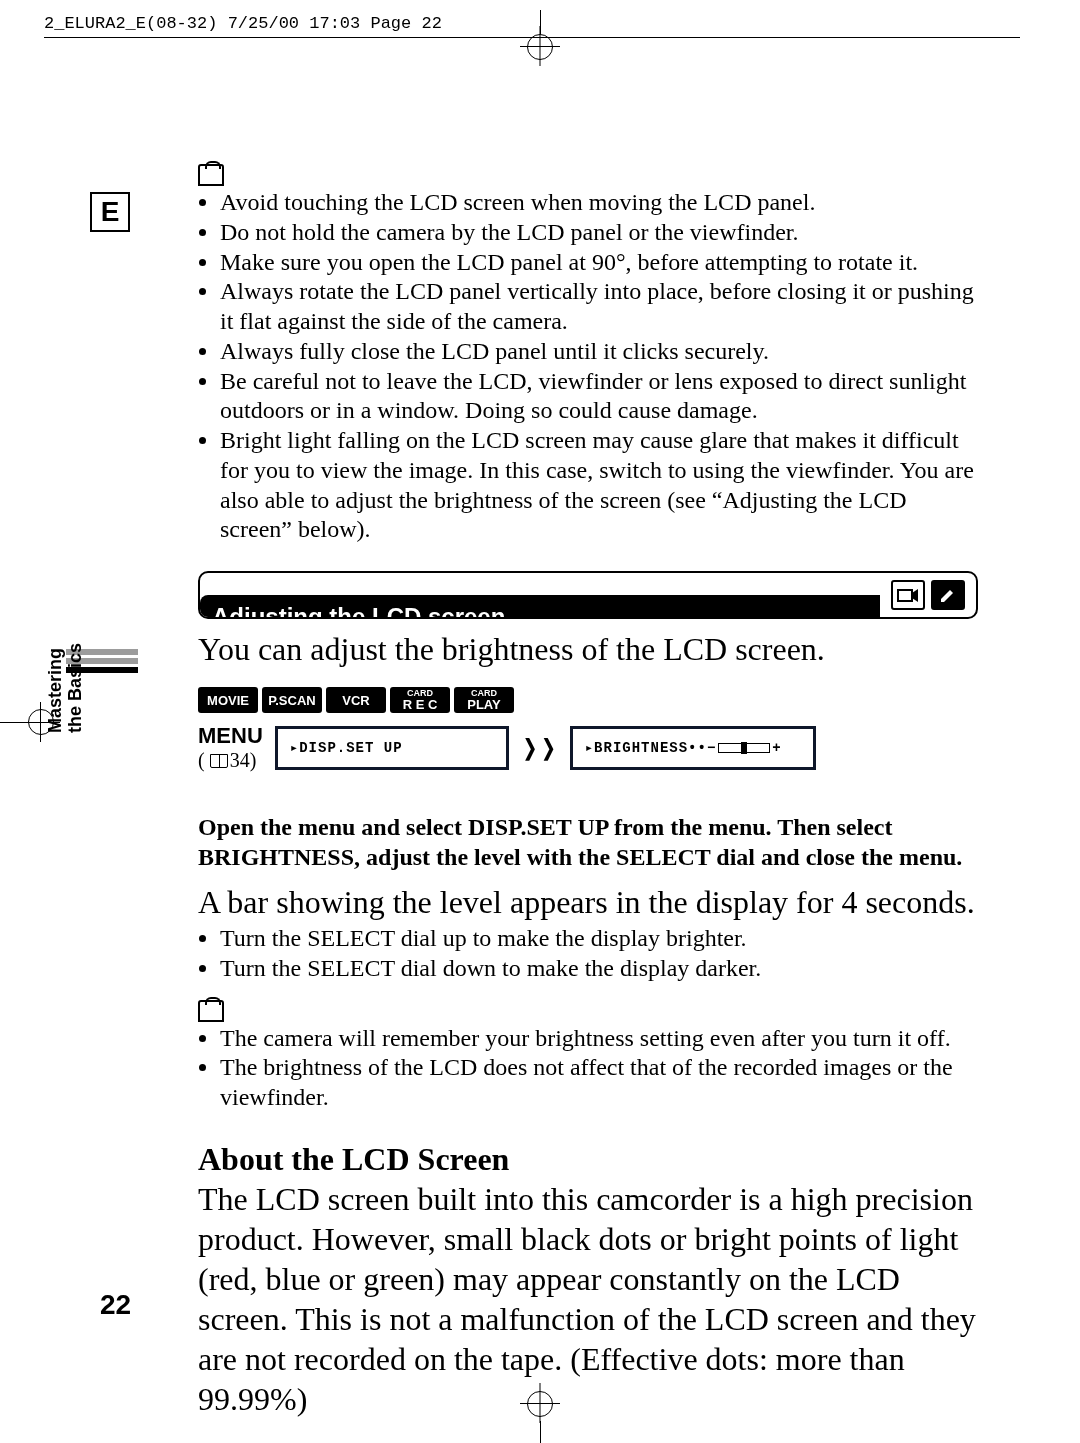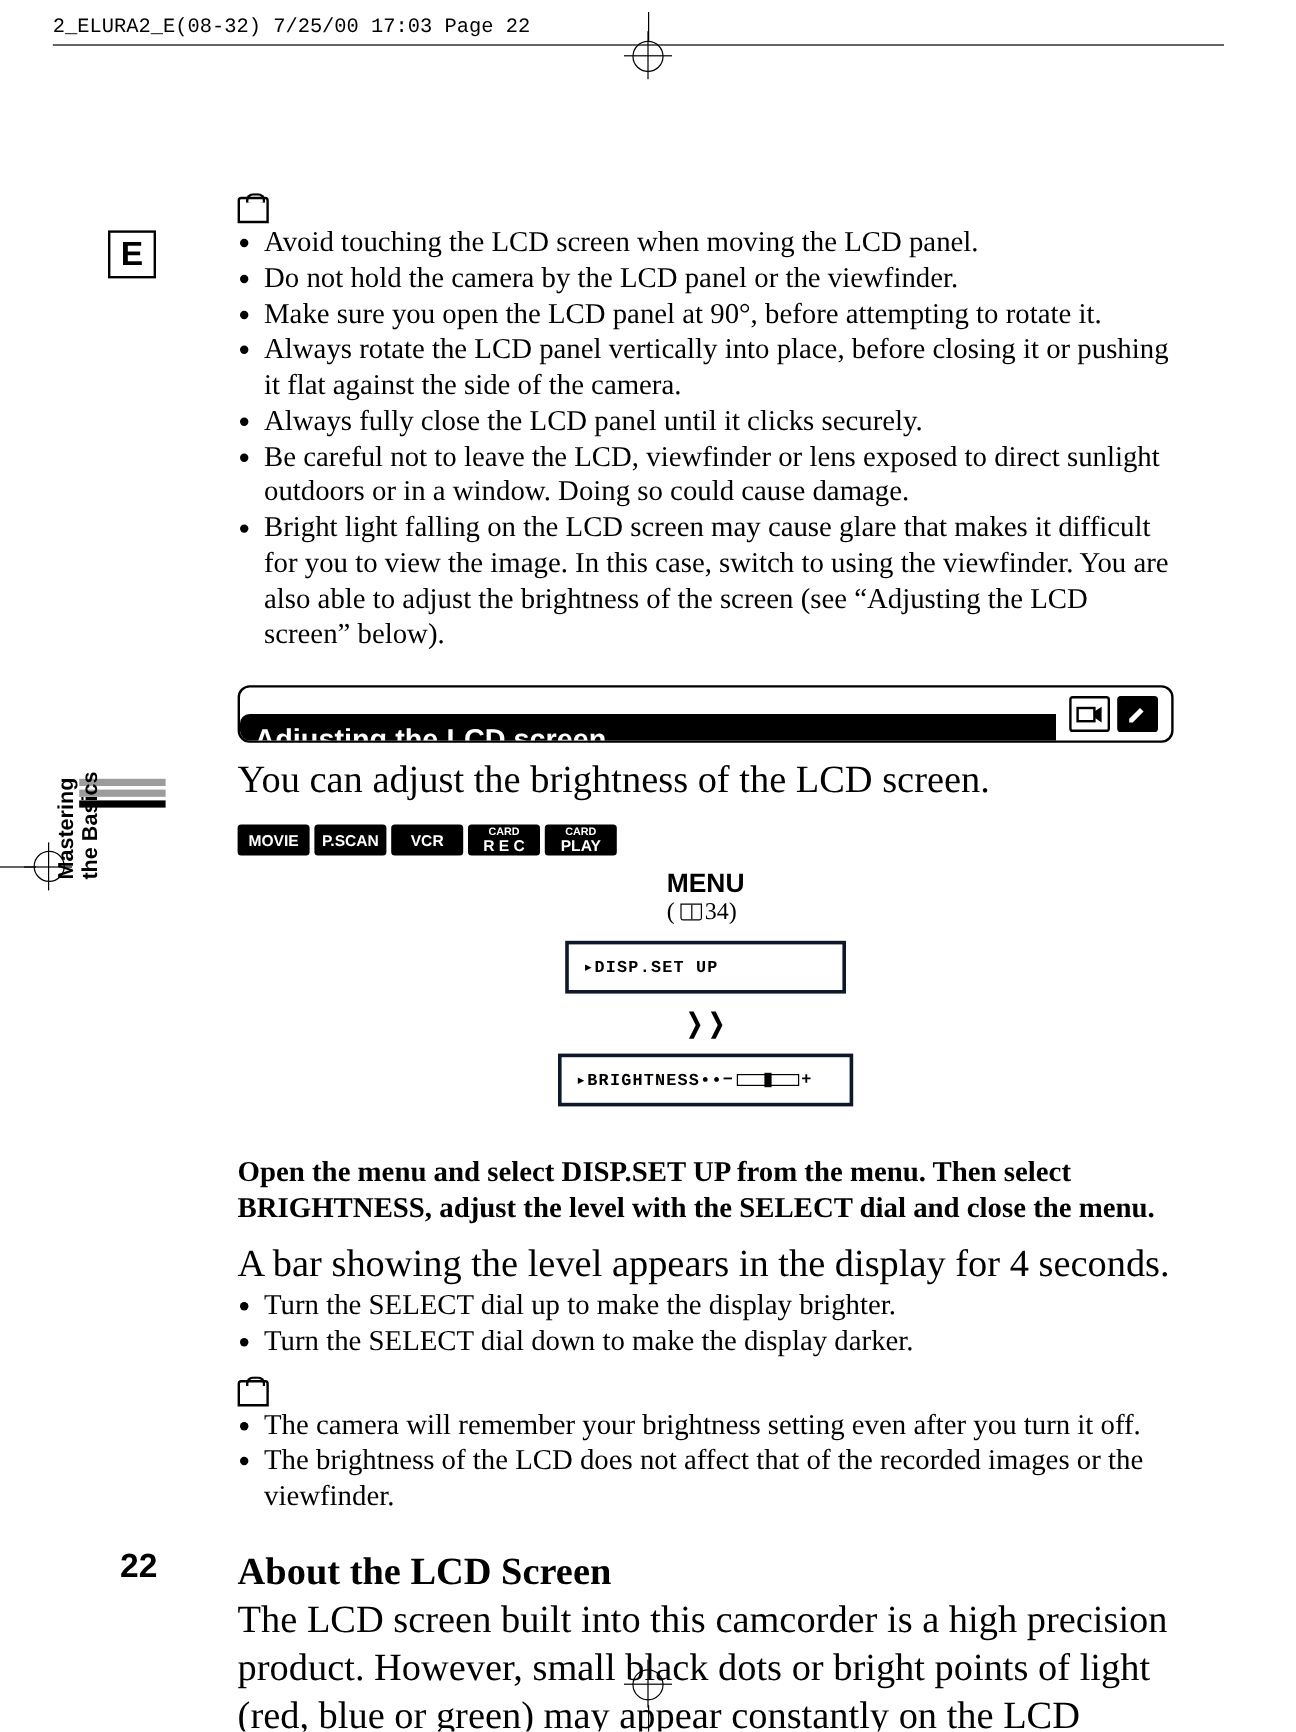--- a/index.html
+++ b/index.html
@@ -216,21 +216,20 @@
     justify-content: center;
     line-height: 1;
   }
   .mode-chip .small { font-size: 9px; }
 
   .menu-row {
     margin-top: 10px;
     display: flex;
     align-items: center;
     gap: 12px;
-    flex-direction: column;
   }
   .menu-label {
     font-family: Arial, Helvetica, sans-serif;
     font-weight: 900;
     font-size: 22px;
   }
   .menu-ref {
     font-size: 20px;
   }
   .menu-box {

